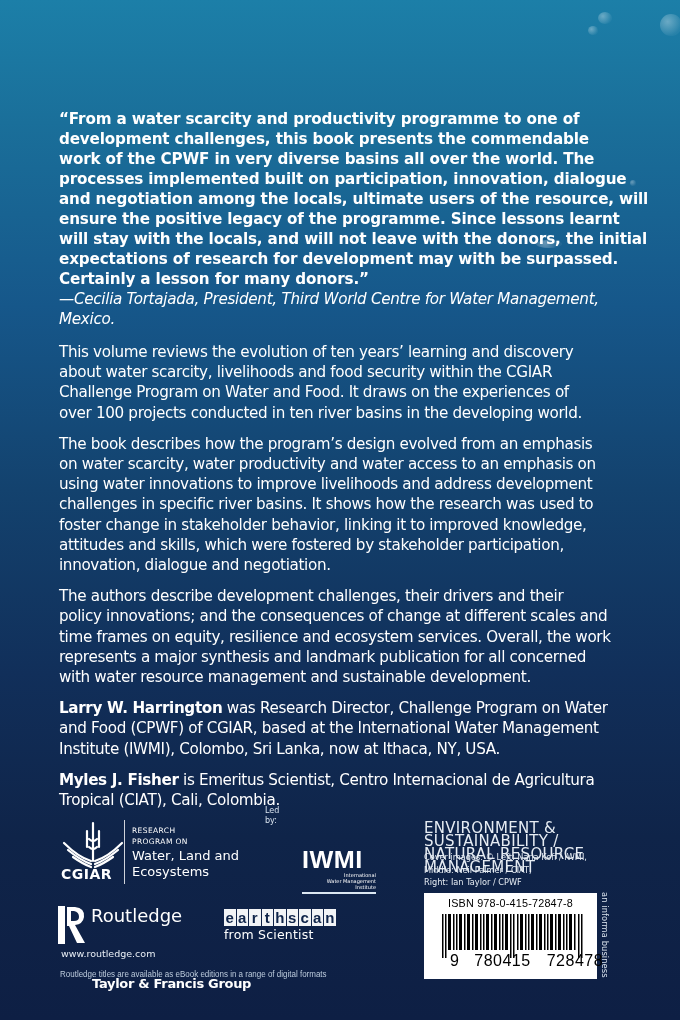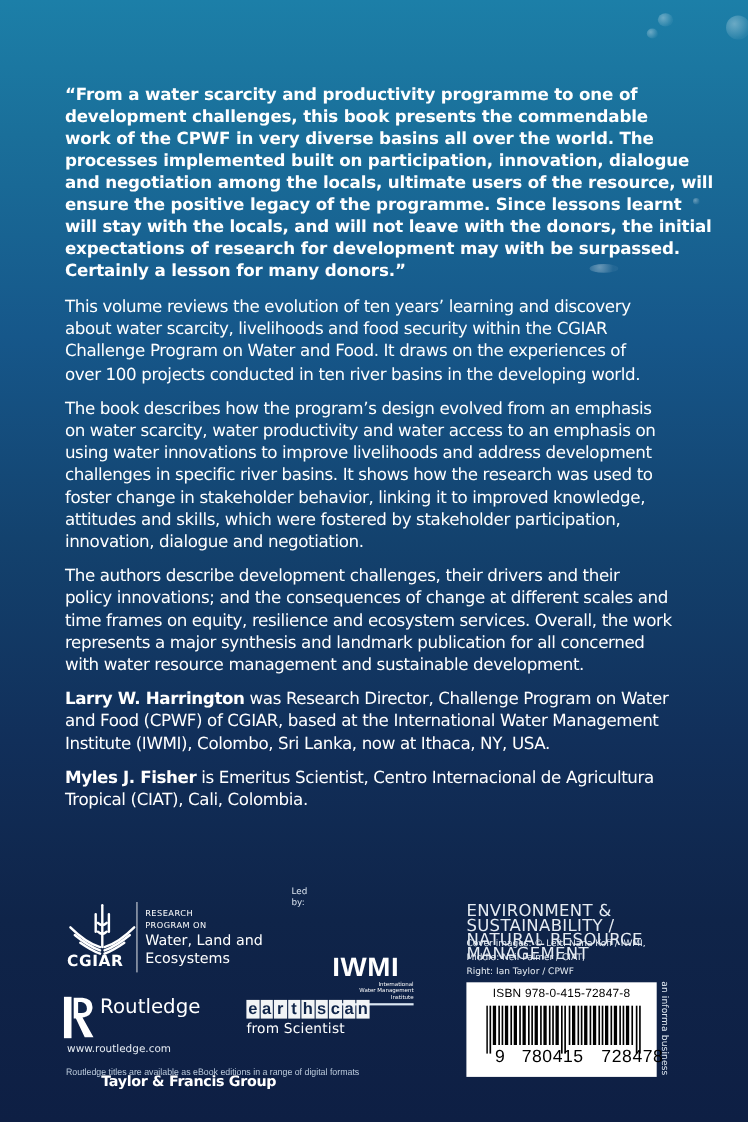--- a/index.html
+++ b/index.html
@@ -14,40 +14,41 @@
     position: absolute; border-radius: 50%;
     background: radial-gradient(circle at 35% 35%, rgba(255,255,255,0.35), rgba(255,255,255,0.05) 70%);
   }
   .content {
     position: absolute; left: 59px; top: 76px; width: 590px;
   }
   .quote {
     font-family: "DejaVu Sans", sans-serif;
     font-weight: bold; font-size: 15.2px; line-height: 20px;
     letter-spacing: -0.15px;
+    margin-top: 33px;
   }
   .attrib {
     font-style: italic; font-size: 15.2px; line-height: 20px;
     letter-spacing: -0.3px;
   }
   .para {
     font-size: 15.2px; line-height: 20.2px; margin-top: 11px;
     letter-spacing: -0.35px;
   }
   .para.first { margin-top: 13px; }
   .bio b { font-weight: bold; }
 
   
   .cgiar { position: absolute; left: 58px; top: 817px; width: 70px; height: 70px; }
   .cgiar-label { position: absolute; left: 61px; top: 866px; font-weight: bold; font-size: 14px; letter-spacing: 0.5px; }
   .divider-v { position: absolute; left: 124px; top: 820px; width: 1px; height: 64px; background: rgba(255,255,255,0.8); }
   .rp-small { position: absolute; left: 132px; top: 826px; font-weight: normal; font-size: 7.5px; line-height: 10.5px; letter-spacing: 0.4px; }
   .rp-big { position: absolute; left: 132px; top: 848px; font-size: 13px; line-height: 16px; }
   .ledby { position: absolute; left: 265px; top: 806px; font-size: 8px; line-height: 10px; color: #d8e2ee; }
-  .iwmi { position: absolute; left: 302px; top: 868px; width: 74px; }
+  .iwmi { position: absolute; left: 302px; top: 848px; width: 74px; }
   .iwmi-word { font-family: "Liberation Sans", sans-serif; font-weight: bold; font-size: 24px; line-height: 24px; letter-spacing: 0.5px; transform: scaleX(1.05); transform-origin: left; }
   .iwmi-sub { font-size: 5px; line-height: 6px; text-align: right; letter-spacing: 0; }
   .iwmi-line { height: 1.5px; background: #dbe7f2; margin-top: 2px; }
 
   .routledge-r { position: absolute; left: 58px; top: 906px; width: 30px; height: 38px; }
   .routledge-name { position: absolute; left: 91px; top: 906px; font-size: 18px; line-height: 20px; }
   .routledge-sub { position: absolute; left: 92px; top: 976px; font-size: 13px; font-weight: bold; letter-spacing: -0.3px; }
   .routledge-url { position: absolute; left: 61px; top: 948px; font-size: 9.5px; color: #e8eef5; }
   .earthscan { position: absolute; left: 224px; top: 909px; }
   .earthscan-word { display: flex; gap: 1px; }
@@ -77,20 +78,24 @@
   <div class="quote">
     <div>“From a water scarcity and productivity programme to one of</div>
     <div>development challenges, this book presents the commendable</div>
     <div>work of the CPWF in very diverse basins all over the world. The</div>
     <div>processes implemented built on participation, innovation, dialogue</div>
     <div>and negotiation among the locals, ultimate users of the resource, will</div>
     <div>ensure the positive legacy of the programme. Since lessons learnt</div>
     <div>will stay with the locals, and will not leave with the donors, the initial</div>
     <div>expectations of research for development may with be surpassed.</div>
     <div>Certainly a lesson for many donors.”</div>
+  </div>
+  <div class="attrib">
+    <div>—Cecilia Tortajada, President, Third World Centre for Water Management,</div>
+    <div>Mexico.</div>
   </div>
 
   <div class="para first">
     <div>This volume reviews the evolution of ten years’ learning and discovery</div>
     <div>about water scarcity, livelihoods and food security within the CGIAR</div>
     <div>Challenge Program on Water and Food. It draws on the experiences of</div>
     <div>over 100 projects conducted in ten river basins in the developing world.</div>
   </div>
 
   <div class="para">

